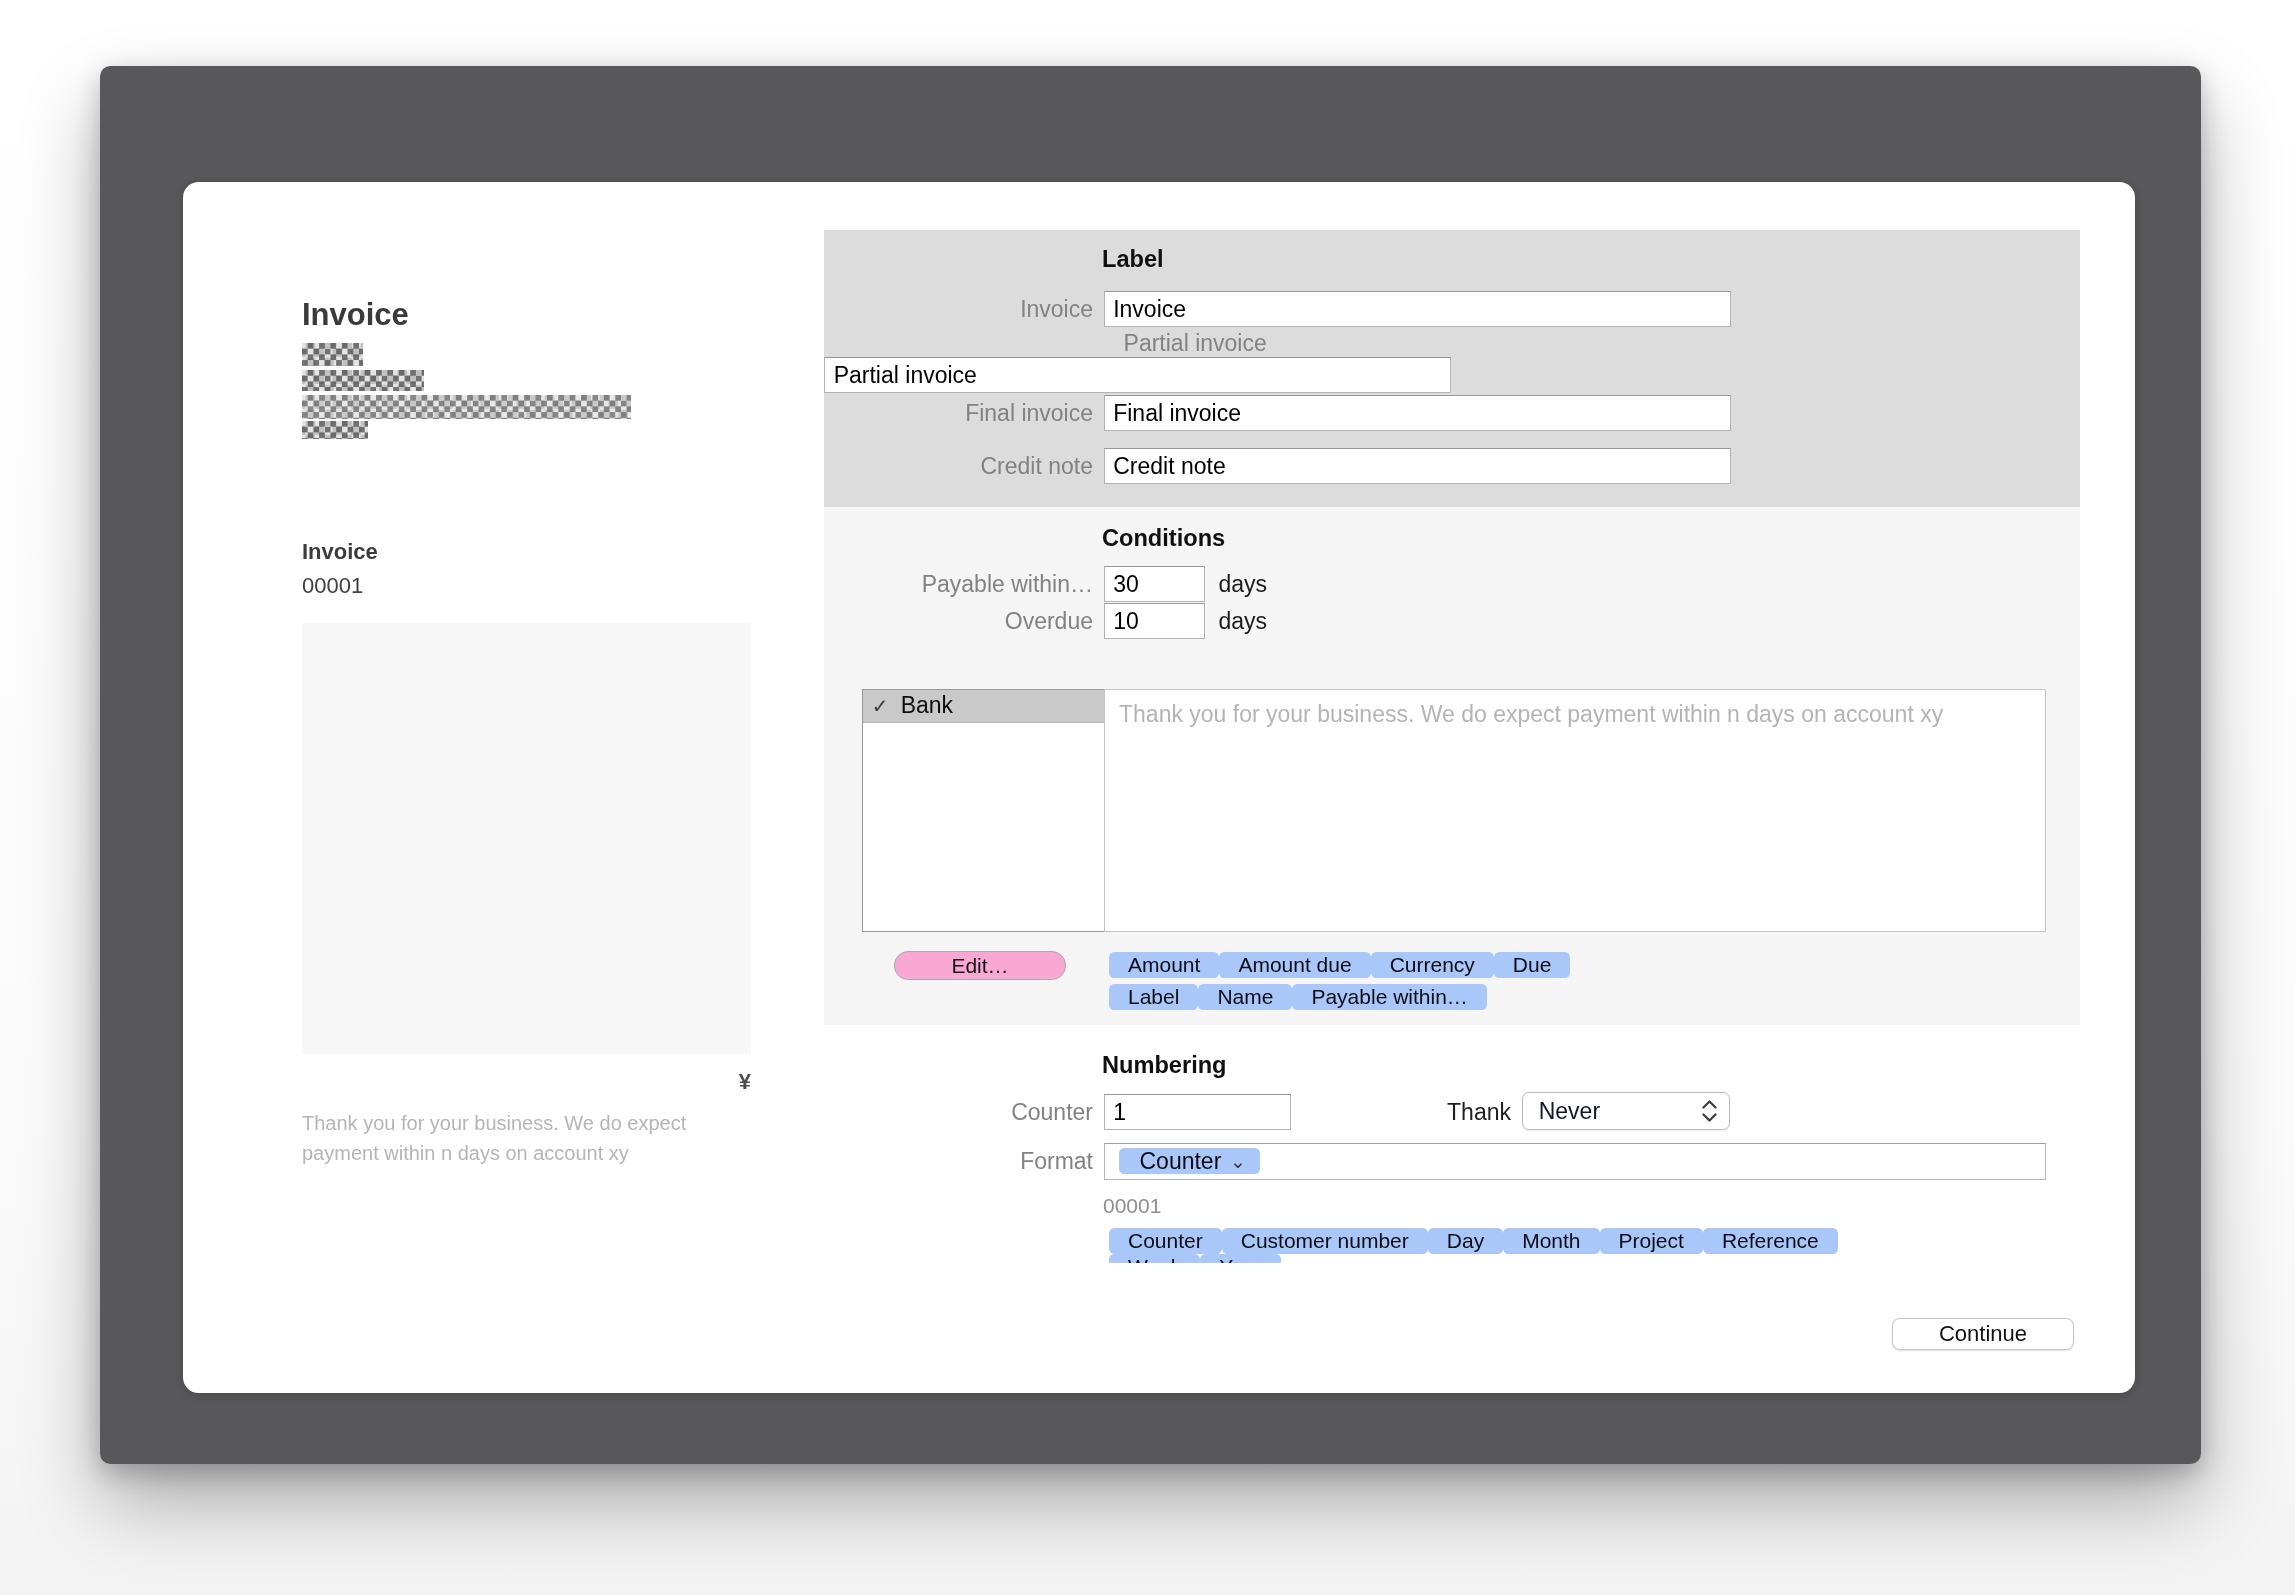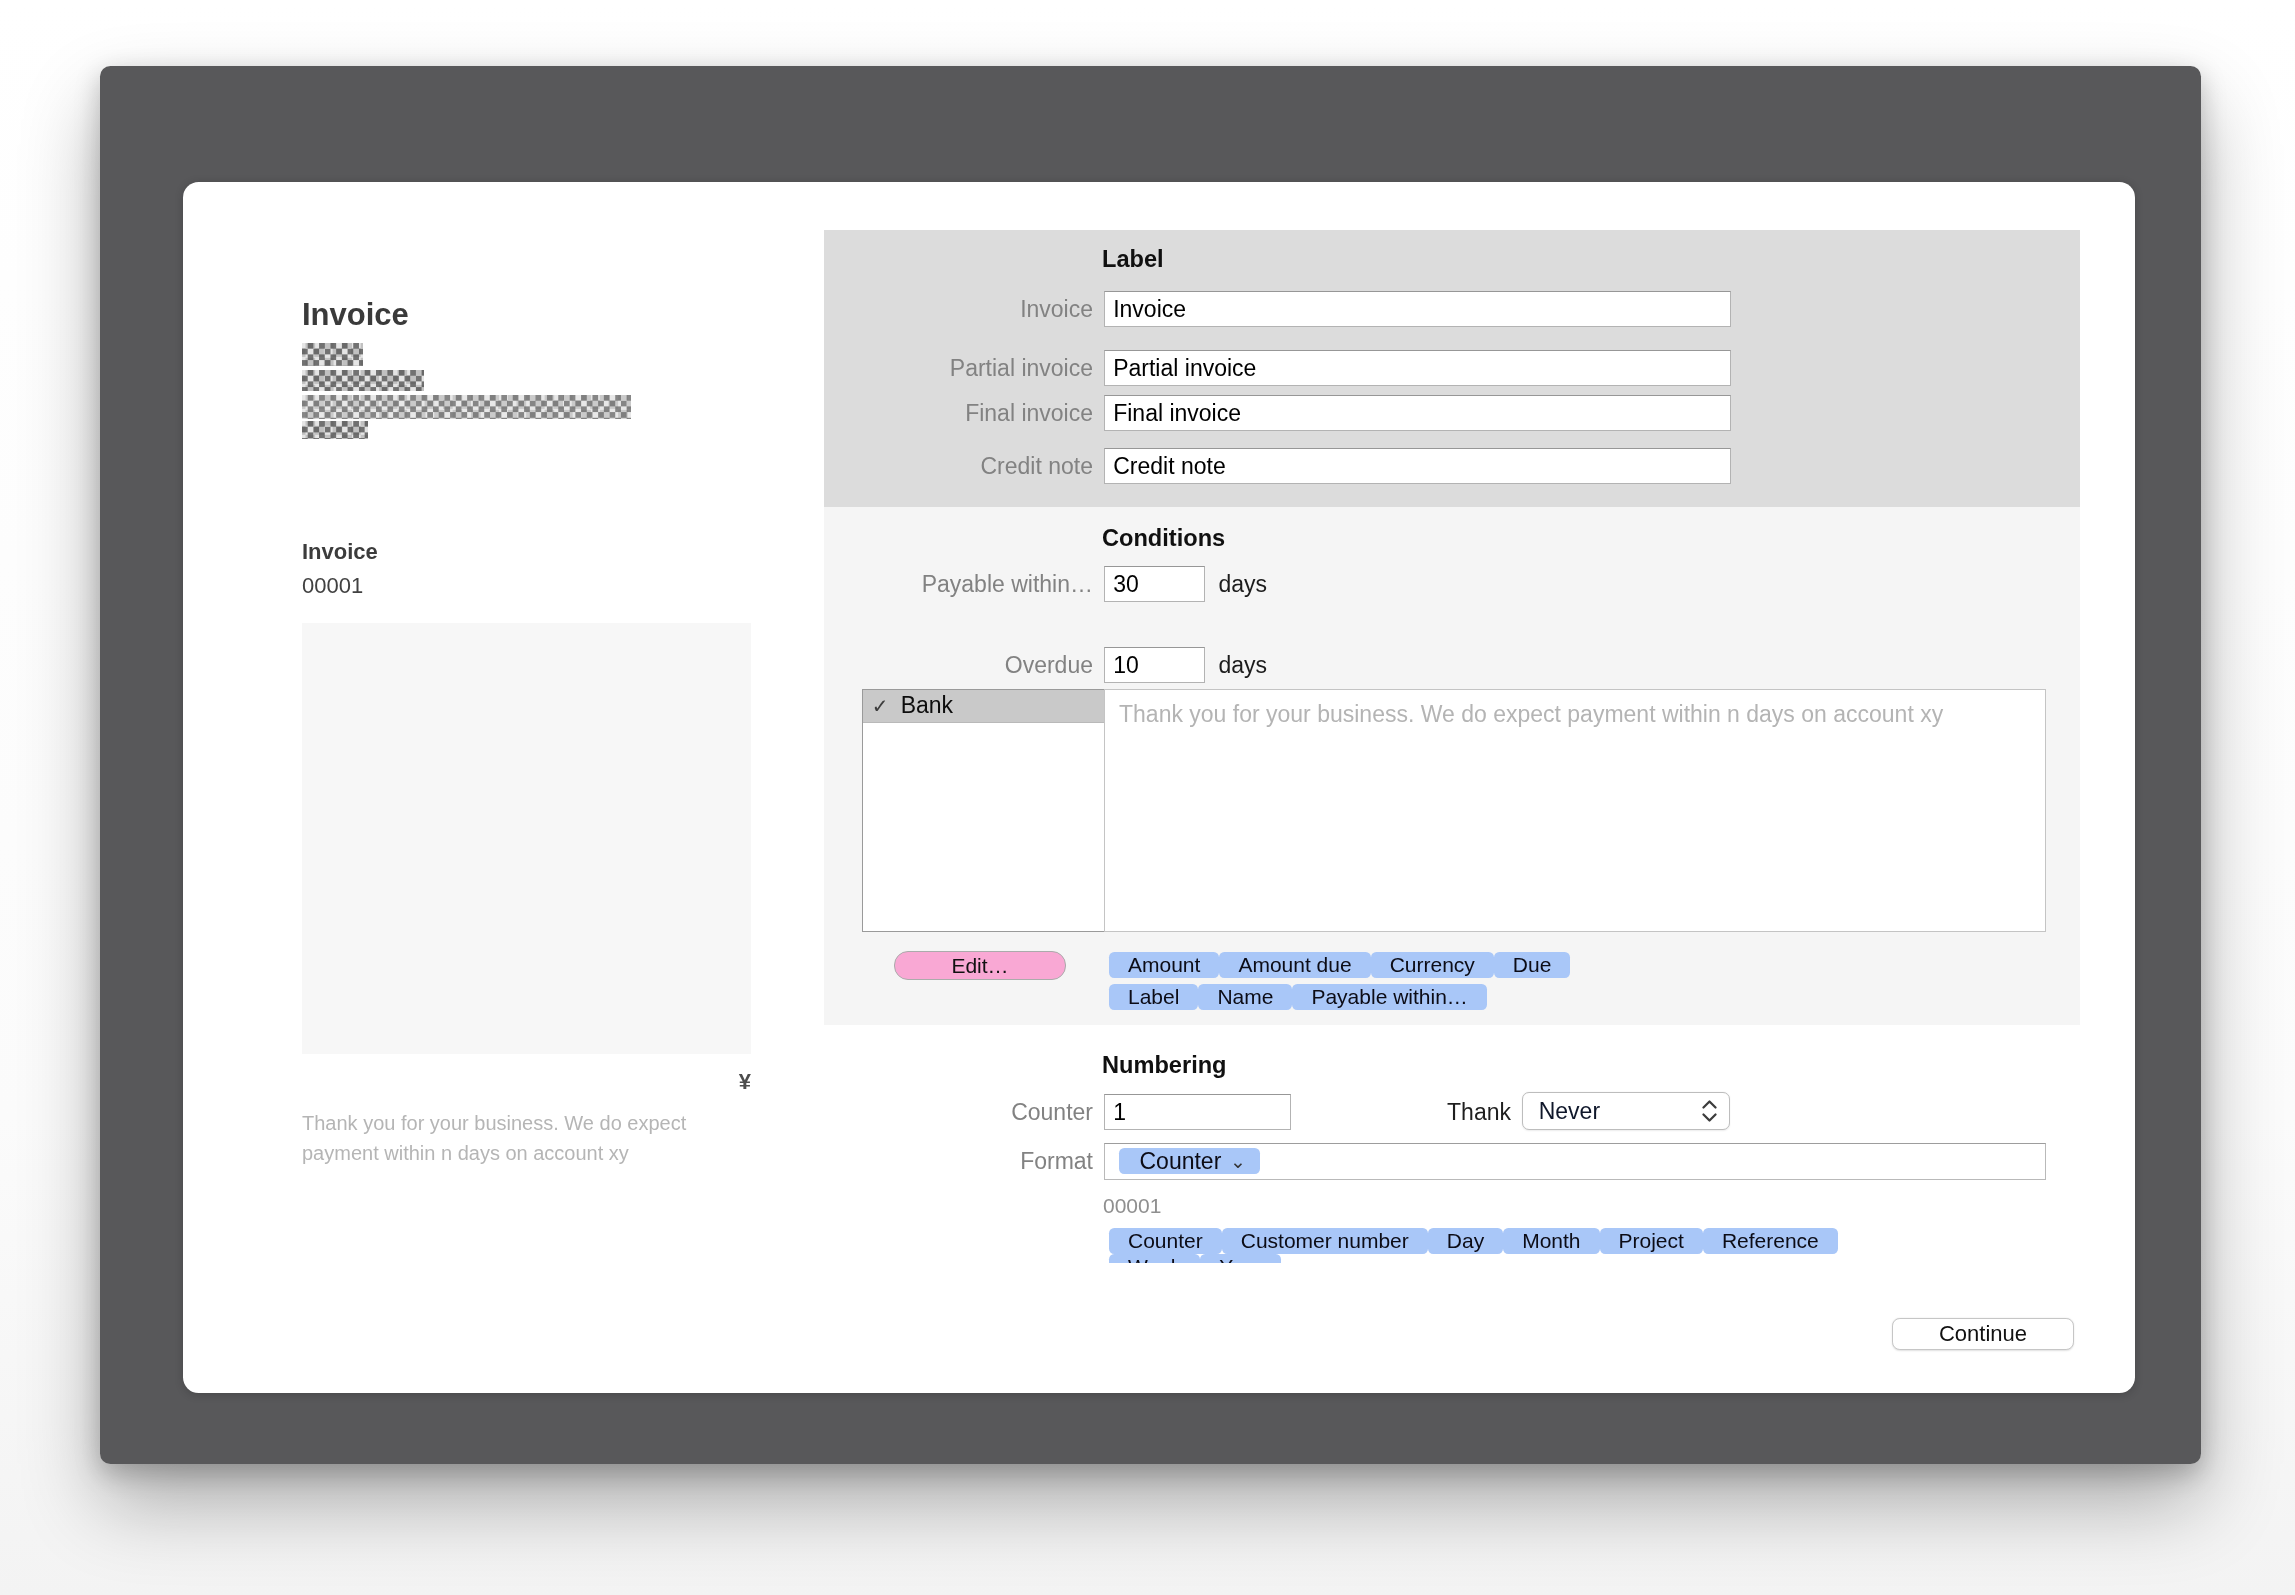--- a/index.html
+++ b/index.html
@@ -156,42 +156,42 @@
     </div>
 
     <div class="settings">
 
       <div class="sec label-sec">
         <div class="hd" style="top:15.7px;">Label</div>
         <div class="frow" style="top:61px;">
           <span class="flabel">Invoice</span>
           <input class="ti wide" value="Invoice" style="">
         </div>
-        <div class="frow" style="top:120px;">
+        <div class="frow" style="top:100px;flex-direction:column;">
           <span class="flabel">Partial invoice</span>
           <input class="ti wide" value="Partial invoice" style="">
         </div>
         <div class="frow" style="top:165px;">
           <span class="flabel">Final invoice</span>
           <input class="ti wide" value="Final invoice" style="">
         </div>
         <div class="frow" style="top:218px;">
           <span class="flabel">Credit note</span>
           <input class="ti wide" value="Credit note" style="">
         </div>
       </div>
 
       <div class="sec cond-sec">
         <div class="hd" style="top:17.5px;">Conditions</div>
         <div class="frow" style="top:59px;">
           <span class="flabel">Payable within…</span>
           <input class="ti small" value="30" style="">
           <span class="unit">days</span>
         </div>
-        <div class="frow" style="top:96px;margin-top:44px;">
+        <div class="frow" style="top:96px;">
           <span class="flabel">Overdue</span>
           <input class="ti small" value="10" style="">
           <span class="unit">days</span>
         </div>
 
         <div class="banklist">
           <div class="bankrow">
             <span class="chk">✓</span>
             <span>Bank</span>
           </div>

